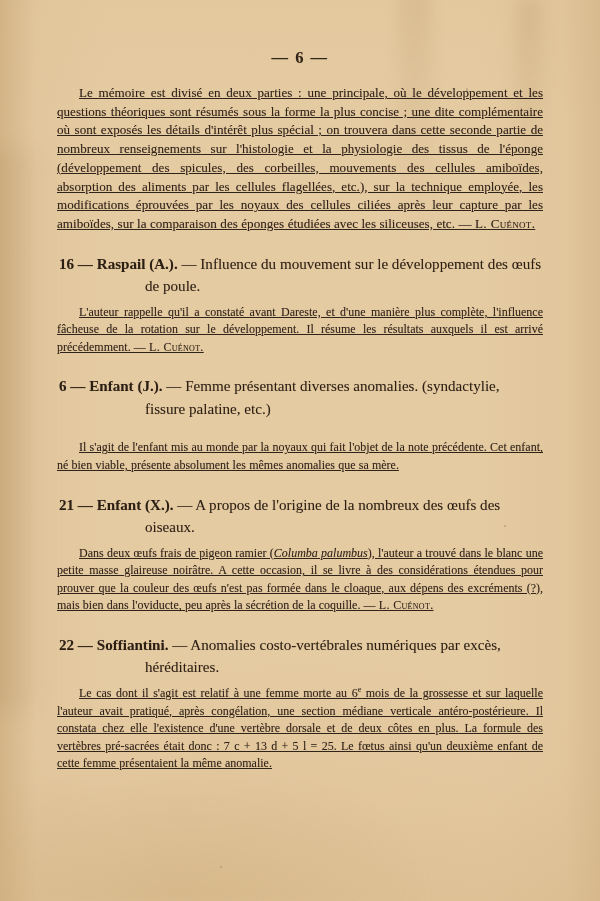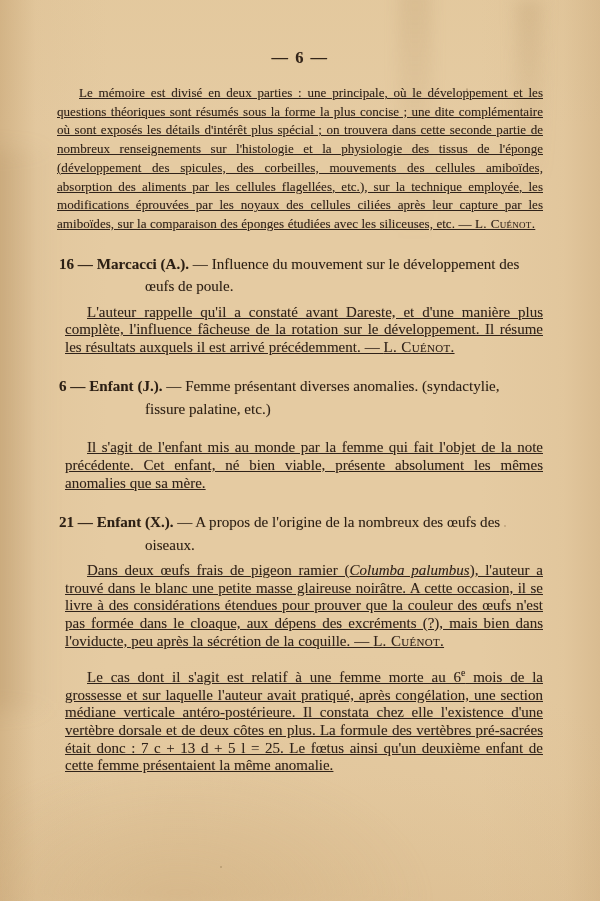--- a/index.html
+++ b/index.html
@@ -89,23 +89,22 @@
     margin: 0;
     font-size: 13.1px;
     line-height: 18.7px;
     text-align: justify;
     text-indent: 22px;
     color: #30231a;
     word-spacing: 0.2px;
     text-decoration: underline;
   }
   p.body.small {
-    font-size: 15px;
+    font-size: 12px;
     line-height: 17.6px;
-    margin-left: 8px;
   }
 
   
   .entry {
     margin-top: 19px;
   }
   .entry-heading {
     font-size: 15.1px;
     line-height: 22.5px;
     color: #2b1f14;
@@ -161,43 +160,44 @@
   <div class="speck" style="left:466px;top:88px;width:2px;height:3px;"></div>
   <div class="speck" style="left:504px;top:525px;width:2px;height:2px;"></div>
 
   <div class="content">
 
     <div class="page-number">— 6 —</div>
 
     <p class="body"><span>Le mémoire est divisé en deux parties : une principale, où le développement et les questions théoriques sont résumés sous la forme la plus concise ; une dite complémentaire où sont exposés les détails d'intérêt plus spécial ; on trouvera dans cette seconde partie de nombreux renseignements sur l'histologie et la physiologie des tissus de l'éponge (développement des spicules, des corbeilles, mouvements des cellules amiboïdes, absorption des aliments par les cellules flagellées, etc.), sur la technique employée, les modifications éprouvées par les noyaux des cellules ciliées après leur capture par les amiboïdes, sur la comparaison des éponges étudiées avec les siliceuses, etc. — </span><span class="sc">L. Cuénot.</span></p>
 
     <div class="entry">
-      <div class="entry-heading wrap"><span class="lead"><span class="num">16</span><span class="num"> — </span><span class="author">Marcacci (A.).</span><span class="title"> — </span></span><span class="title">Influence du mouvement sur le développement des œufs de poule.</span></div>
+      <div class="entry-heading wrap"><span class="lead"><span class="num">16</span><span class="num"> — </span><span class="author">Raspail (A.).</span><span class="title"> — </span></span><span class="title">Influence du mouvement sur le développement des œufs de poule.</span></div>
       <div class="entry-body">
         <p class="body small"><span>L'auteur rappelle qu'il a constaté avant Dareste, et d'une manière plus complète, l'influence fâcheuse de la rotation sur le développement. Il résume les résultats auxquels il est arrivé précédemment. — </span><span class="sc">L. Cuénot.</span></p>
       </div>
     </div>
 
     <div class="entry">
       <div class="entry-heading wrap"><span class="lead"><span class="num">6</span><span class="num"> — </span><span class="author">Enfant (J.).</span><span class="title"> — </span></span><span class="title">Femme présentant diverses anomalies. (syndactylie, fissure palatine, etc.)</span></div>
     </div>
 
     <div class="entry">
       <div class="entry-body">
-        <p class="body small">Il s'agit de l'enfant mis au monde par la femme qui fait l'objet de la note précédente. Cet enfant, né bien viable, présente absolument les mêmes anomalies que sa mère.</p>
+        <p class="body small">Il s'agit de l'enfant mis au monde par la noyaux qui fait l'objet de la note précédente. Cet enfant, né bien viable, présente absolument les mêmes anomalies que sa mère.</p>
       </div>
     </div>
 
     <div class="entry">
       <div class="entry-heading wrap"><span class="lead"><span class="num">21</span><span class="num"> — </span><span class="author">Enfant (X.).</span><span class="title"> — </span></span><span class="title">A propos de l'origine de la nombreux des œufs des oiseaux.</span></div>
       <div class="entry-body">
         <p class="body small"><span>Dans deux œufs frais de pigeon ramier (</span><span class="ital">Columba palumbus</span><span>), l'auteur a trouvé dans le blanc une petite masse glaireuse noirâtre. A cette occasion, il se livre à des considérations étendues pour prouver que la couleur des œufs n'est pas formée dans le cloaque, aux dépens des excréments (?), mais bien dans l'oviducte, peu après la sécrétion de la coquille. — </span><span class="sc">L. Cuénot.</span></p>
       </div>
     </div>
 
     <div class="entry">
+      <div class="entry-heading wrap"><span class="lead"><span class="num">22</span><span class="num"> — </span><span class="author">Soffiantini.</span><span class="title"> — </span></span><span class="title">Anomalies costo-vertébrales numériques par excès, héréditaires.</span></div>
       <div class="entry-body">
         <p class="body small"><span>Le cas dont il s'agit est relatif à une femme morte au 6</span><sup>e</sup><span> mois de la grossesse et sur laquelle l'auteur avait pratiqué, après congélation, une section médiane verticale antéro-postérieure. Il constata chez elle l'existence d'une vertèbre dorsale et de deux côtes en plus. La formule des vertèbres pré-sacrées était donc : 7 c + 13 d + 5 l = 25. Le fœtus ainsi qu'un deuxième enfant de cette femme présentaient la même anomalie.</span></p>
       </div>
     </div>
 
   </div>
 </div>
 
 </body></html>

